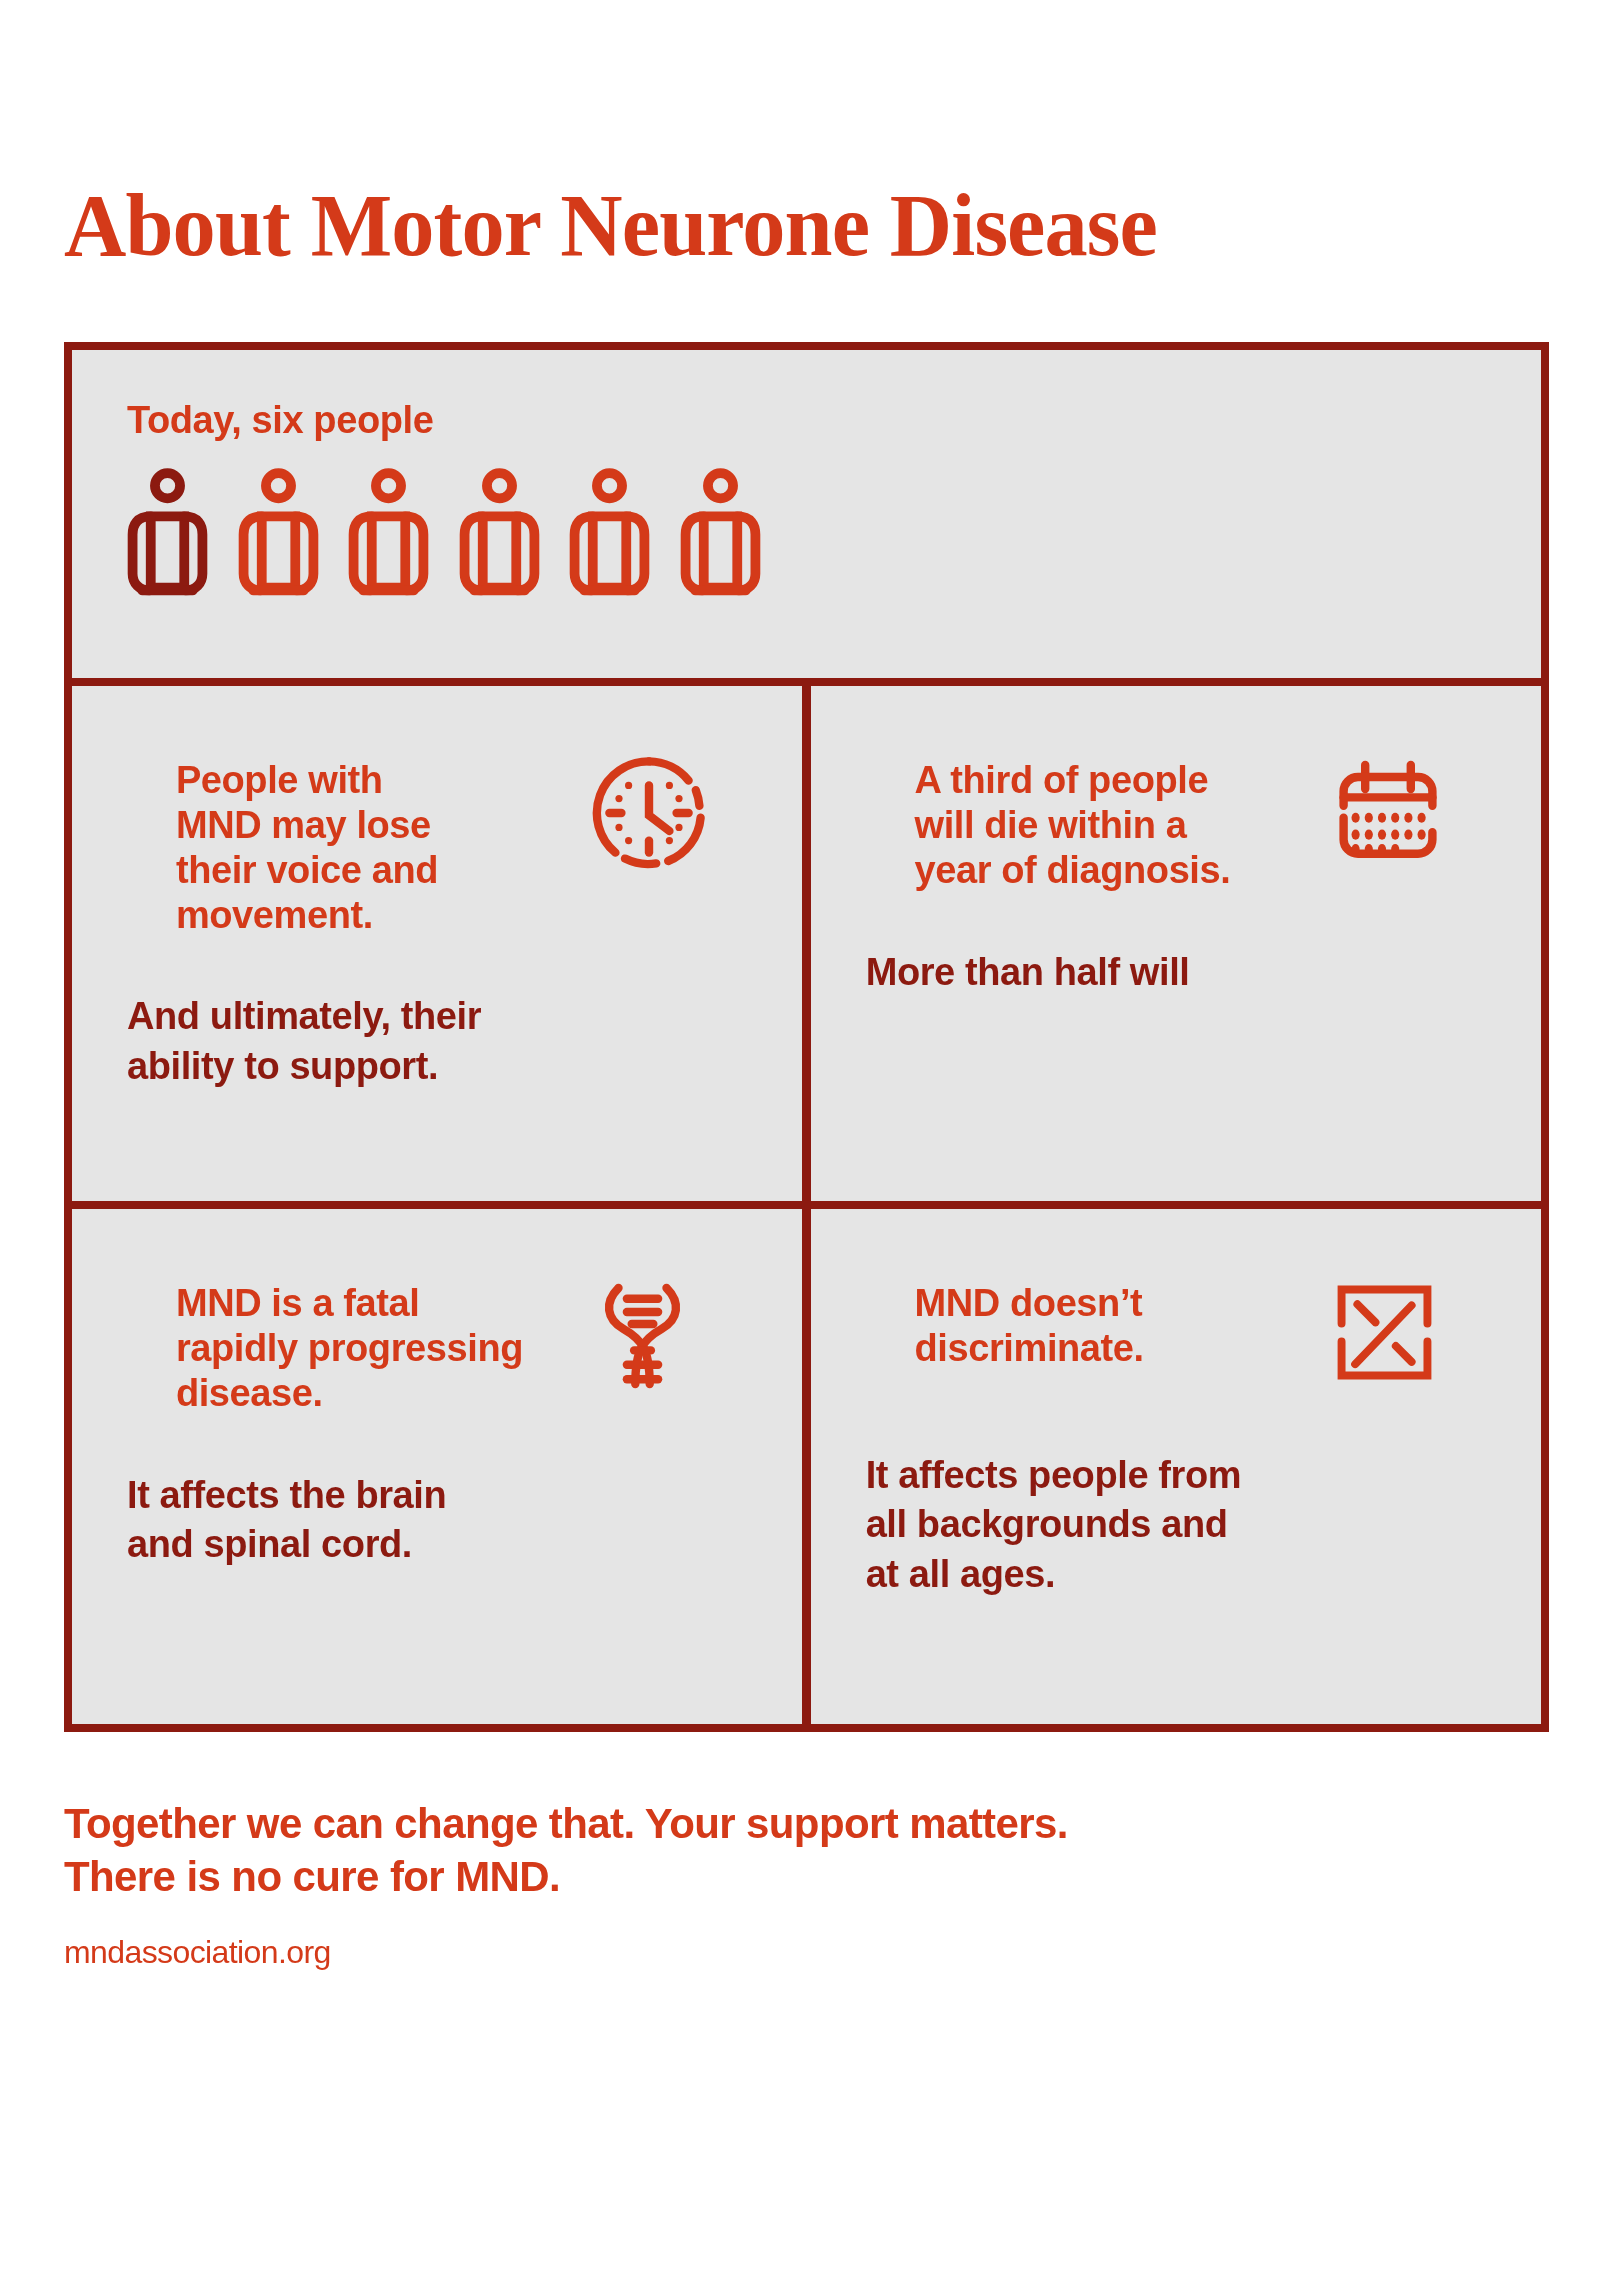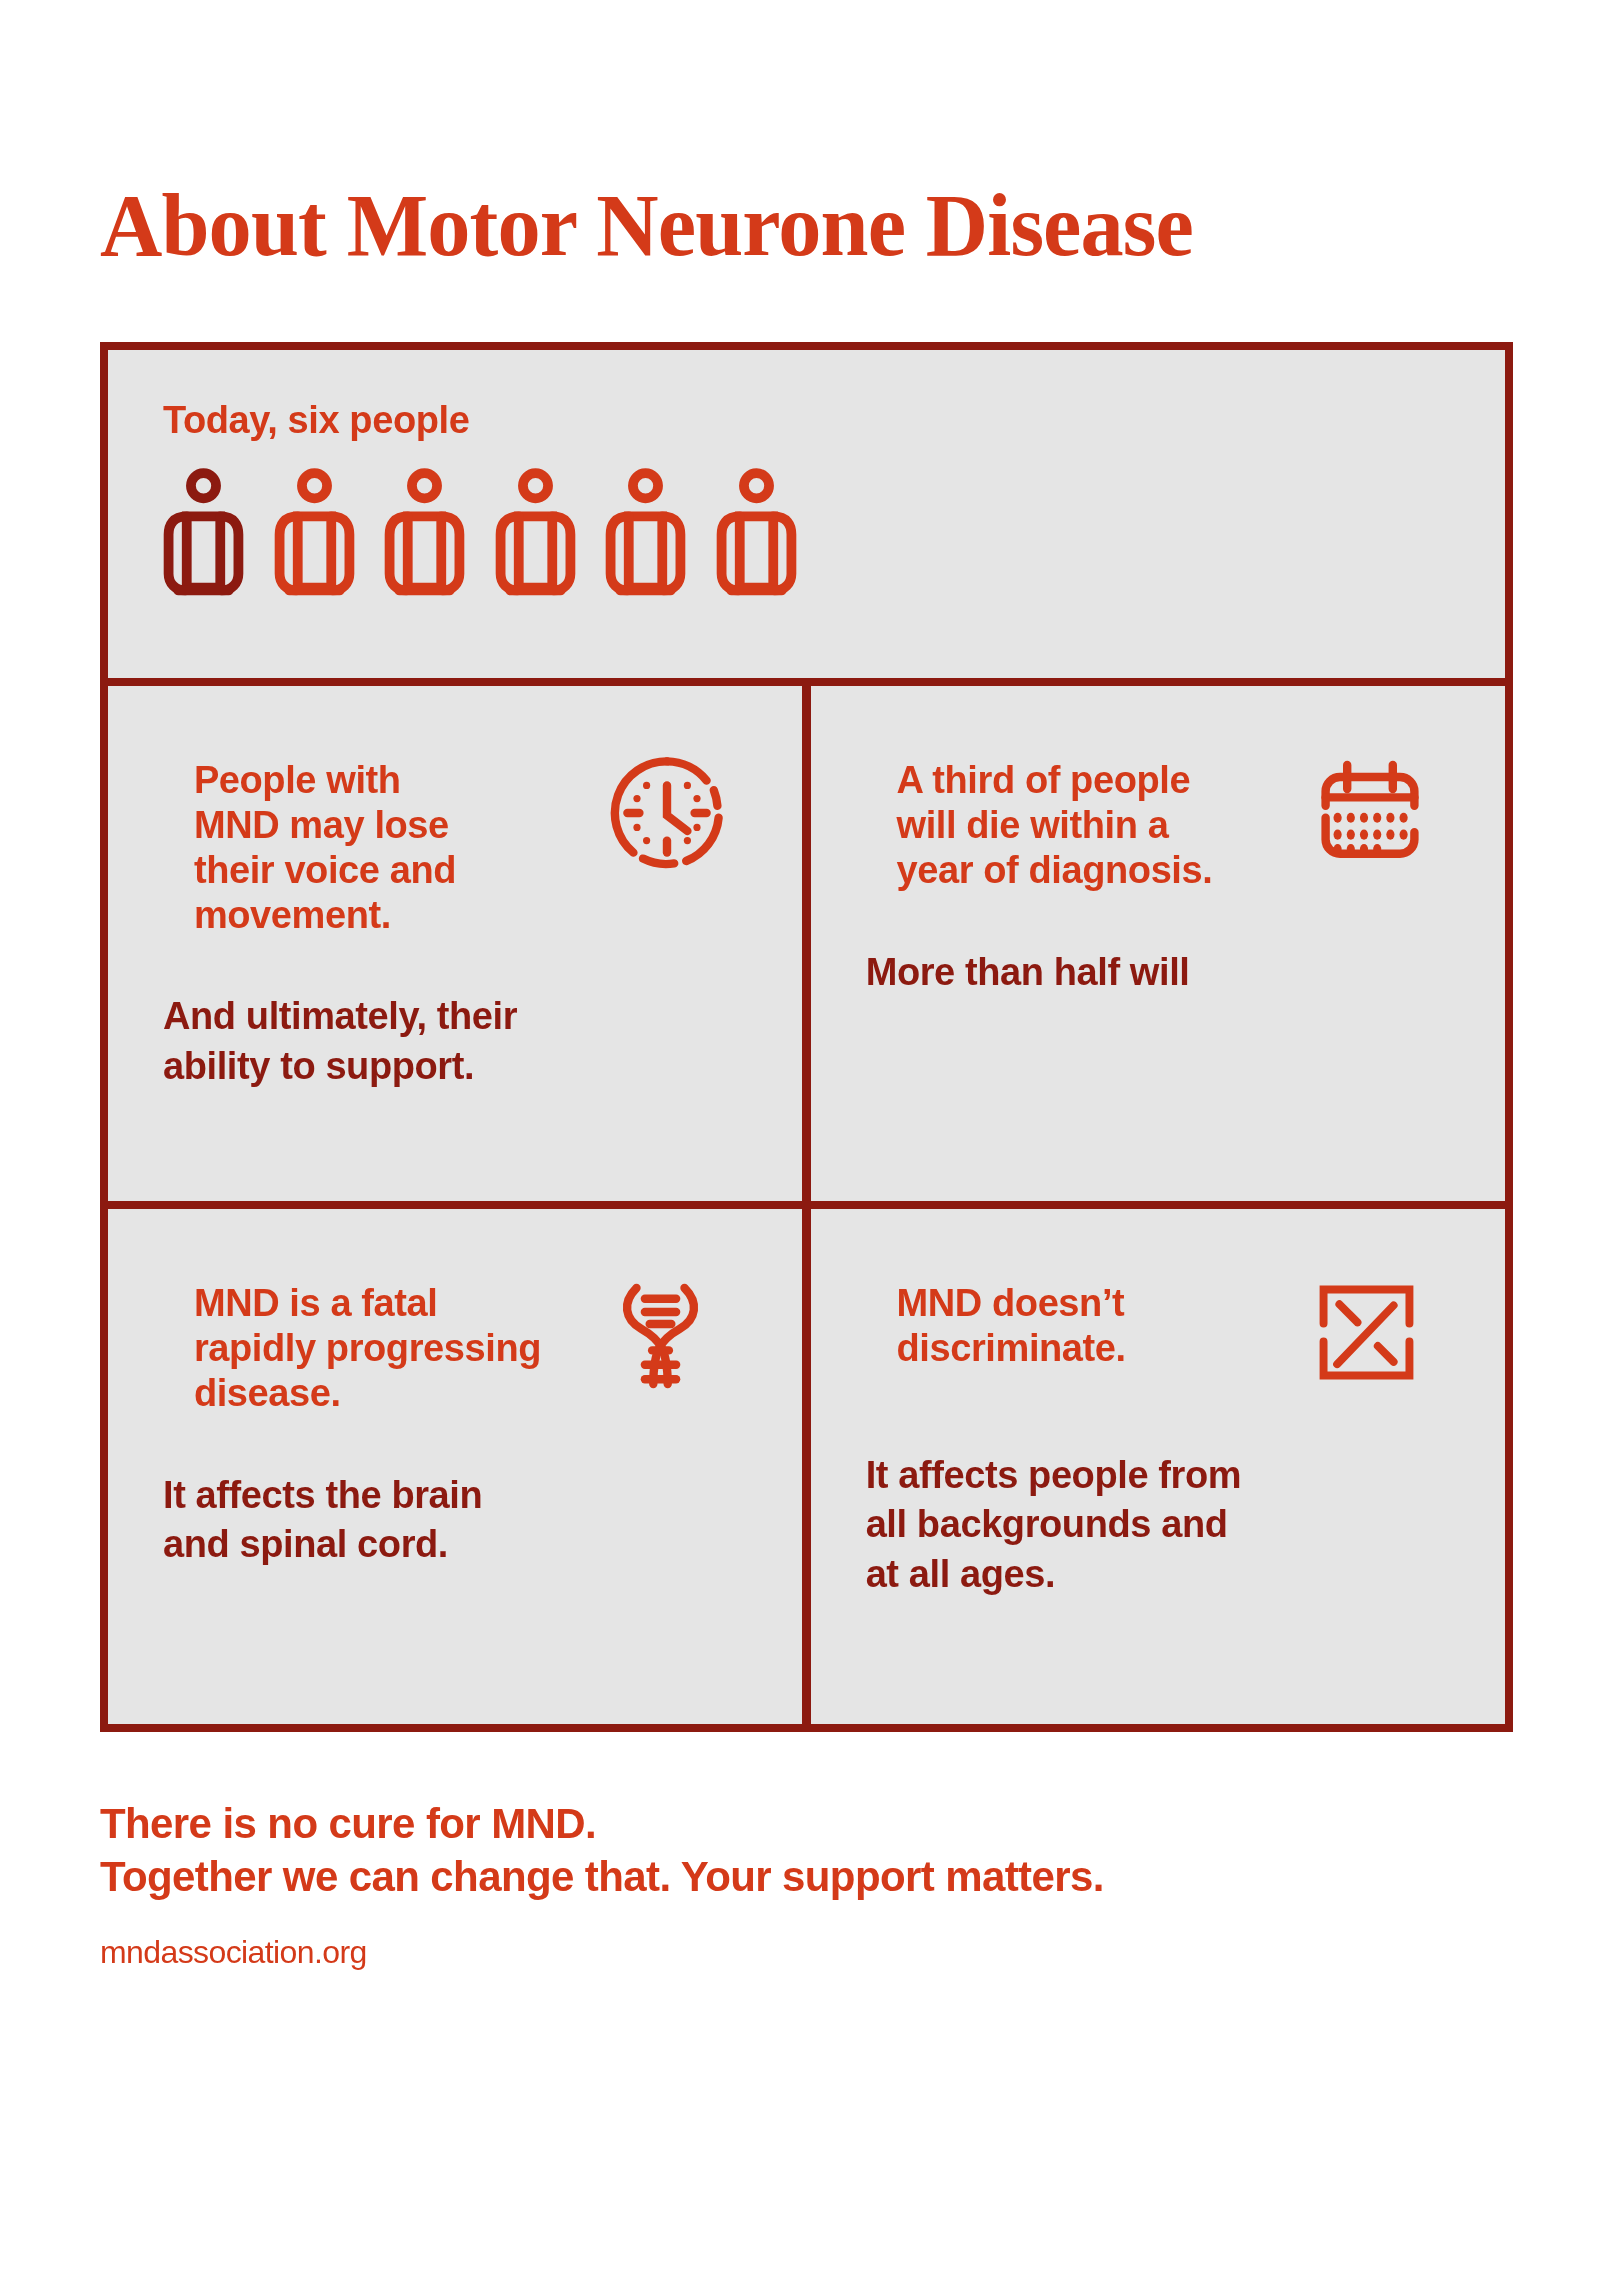--- a/index.html
+++ b/index.html
@@ -12,21 +12,21 @@
     height: 2289px;
     font-family: "Liberation Sans", sans-serif;
     -webkit-font-smoothing: antialiased;
   }
   .poster {
     position: relative;
     width: 1613px;
     height: 2289px;
     background: #ffffff;
     box-sizing: border-box;
-    padding: 0 100px;
+    padding: 0 64px;
   }
 
   
   .page-title {
     font-family: "Liberation Serif", "DejaVu Serif", serif;
     font-weight: bold;
     color: #D43A19;
     font-size: 89px;
     line-height: 1.0;
     letter-spacing: -0.9px;
@@ -326,19 +326,19 @@
       <p class="body-text quad-body">
         <span>It affects people from</span><br>
         <span>all backgrounds and</span><br>
         <span>at all ages.</span>
       </p>
     </div>
 
   </div>
 
   <div class="footer">
+    <div class="footer-line">Together we can change that. Your support matters.</div>
     <div class="footer-line">There is no cure for MND.</div>
-    <div class="footer-line">Together we can change that. Your support matters.</div>
     <div class="footer-url">mndassociation.org</div>
   </div>
 
 </div>
 
 
 </body></html>

